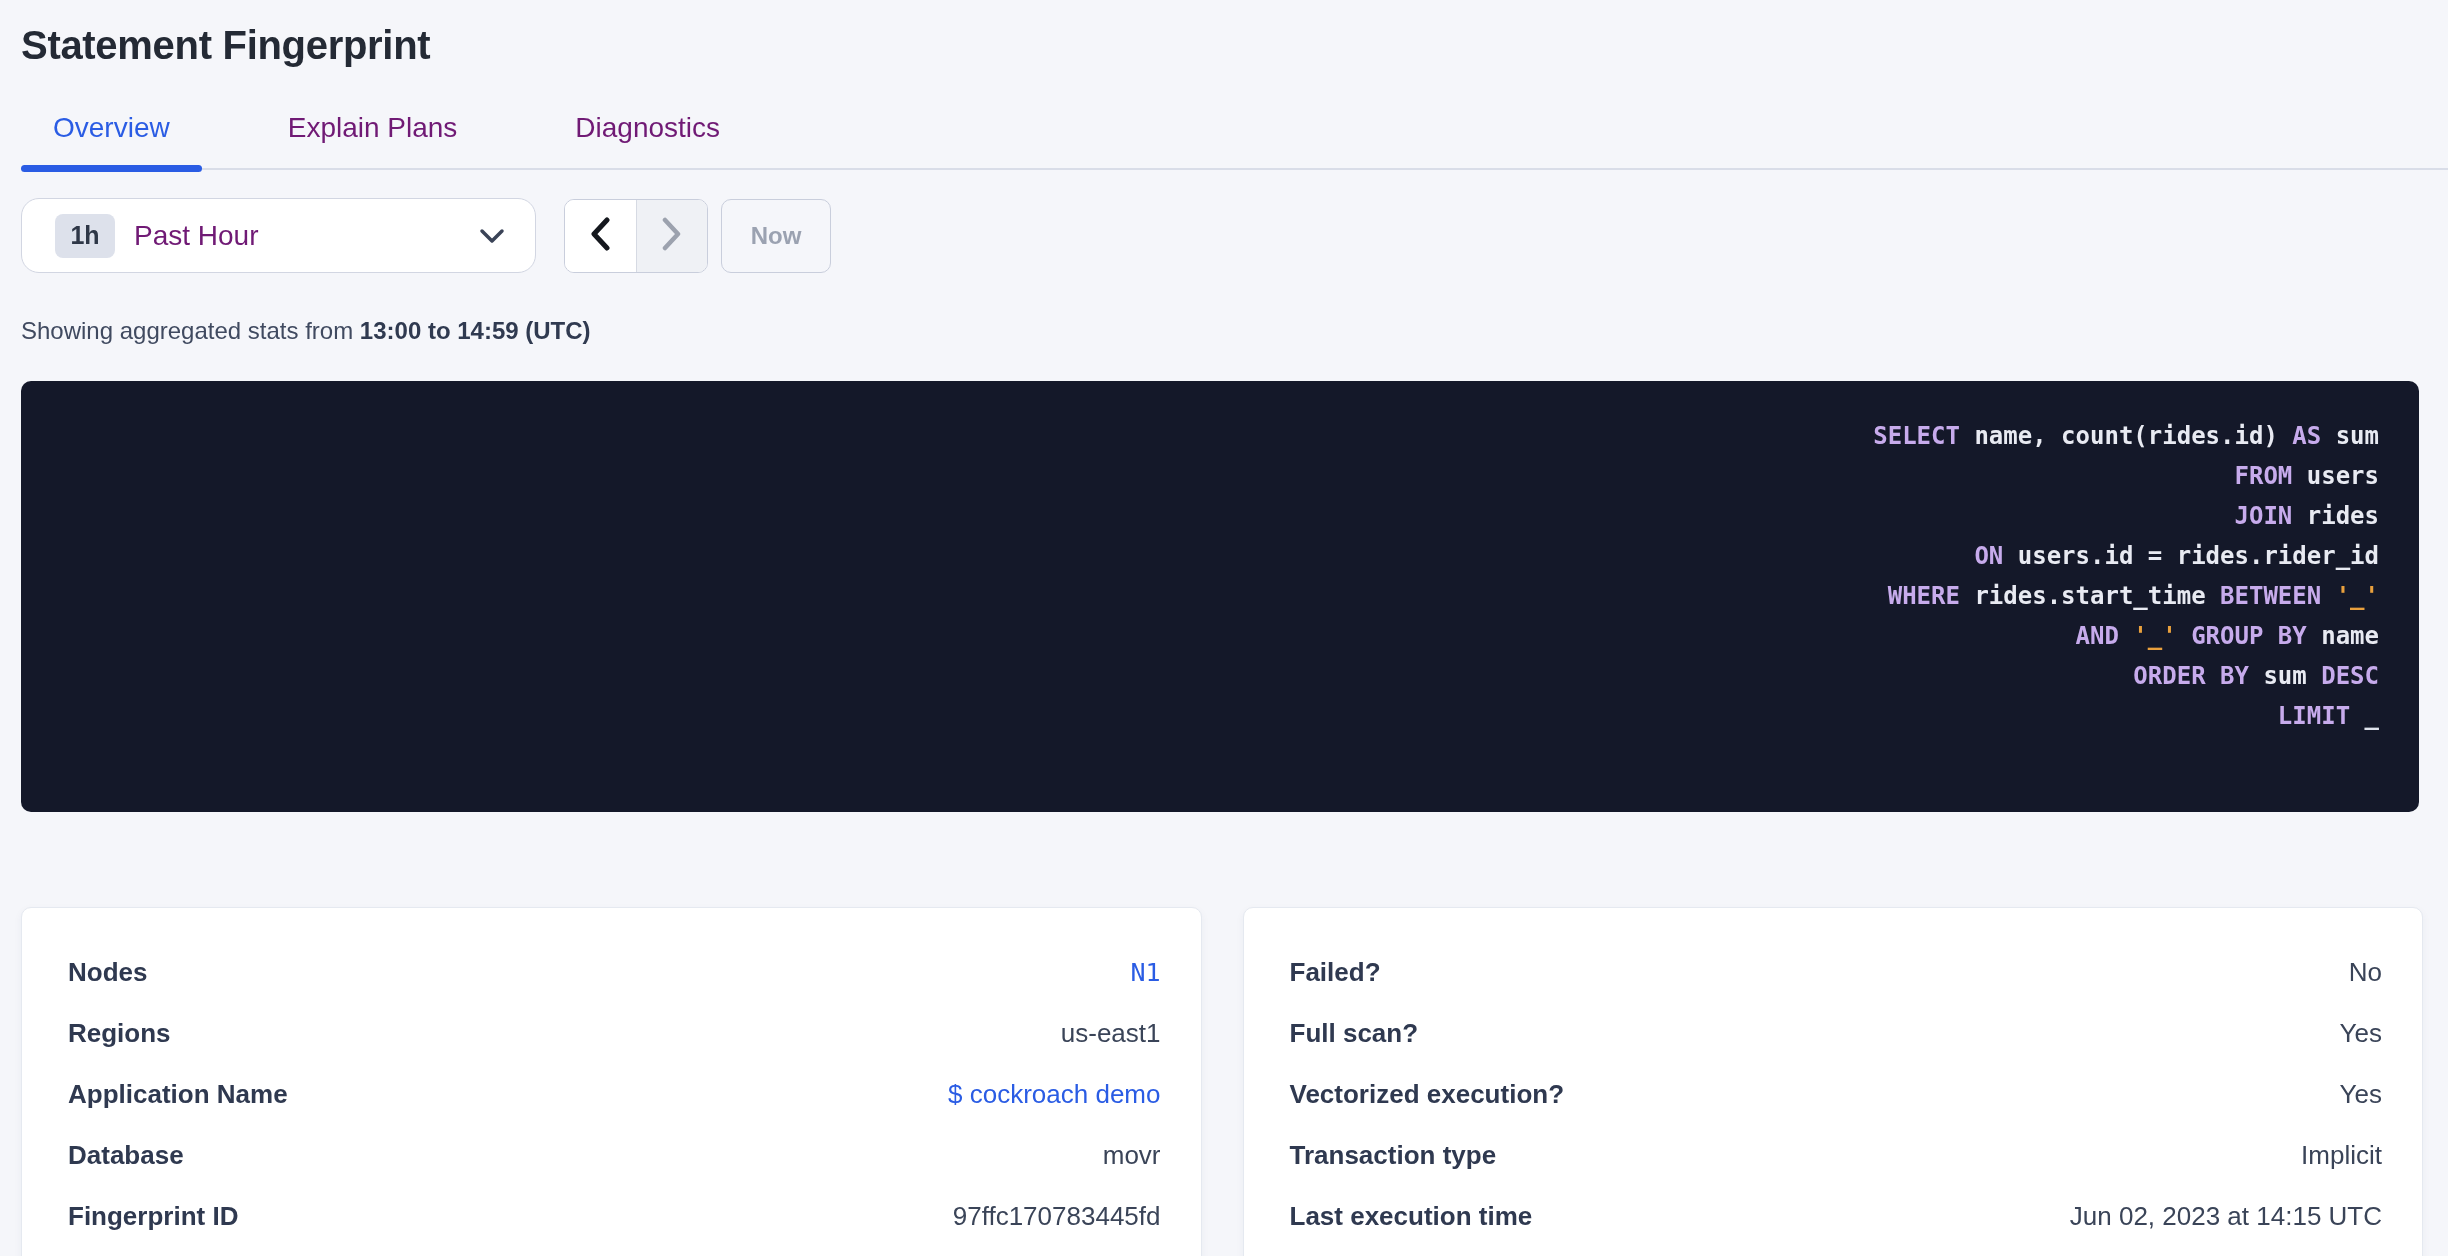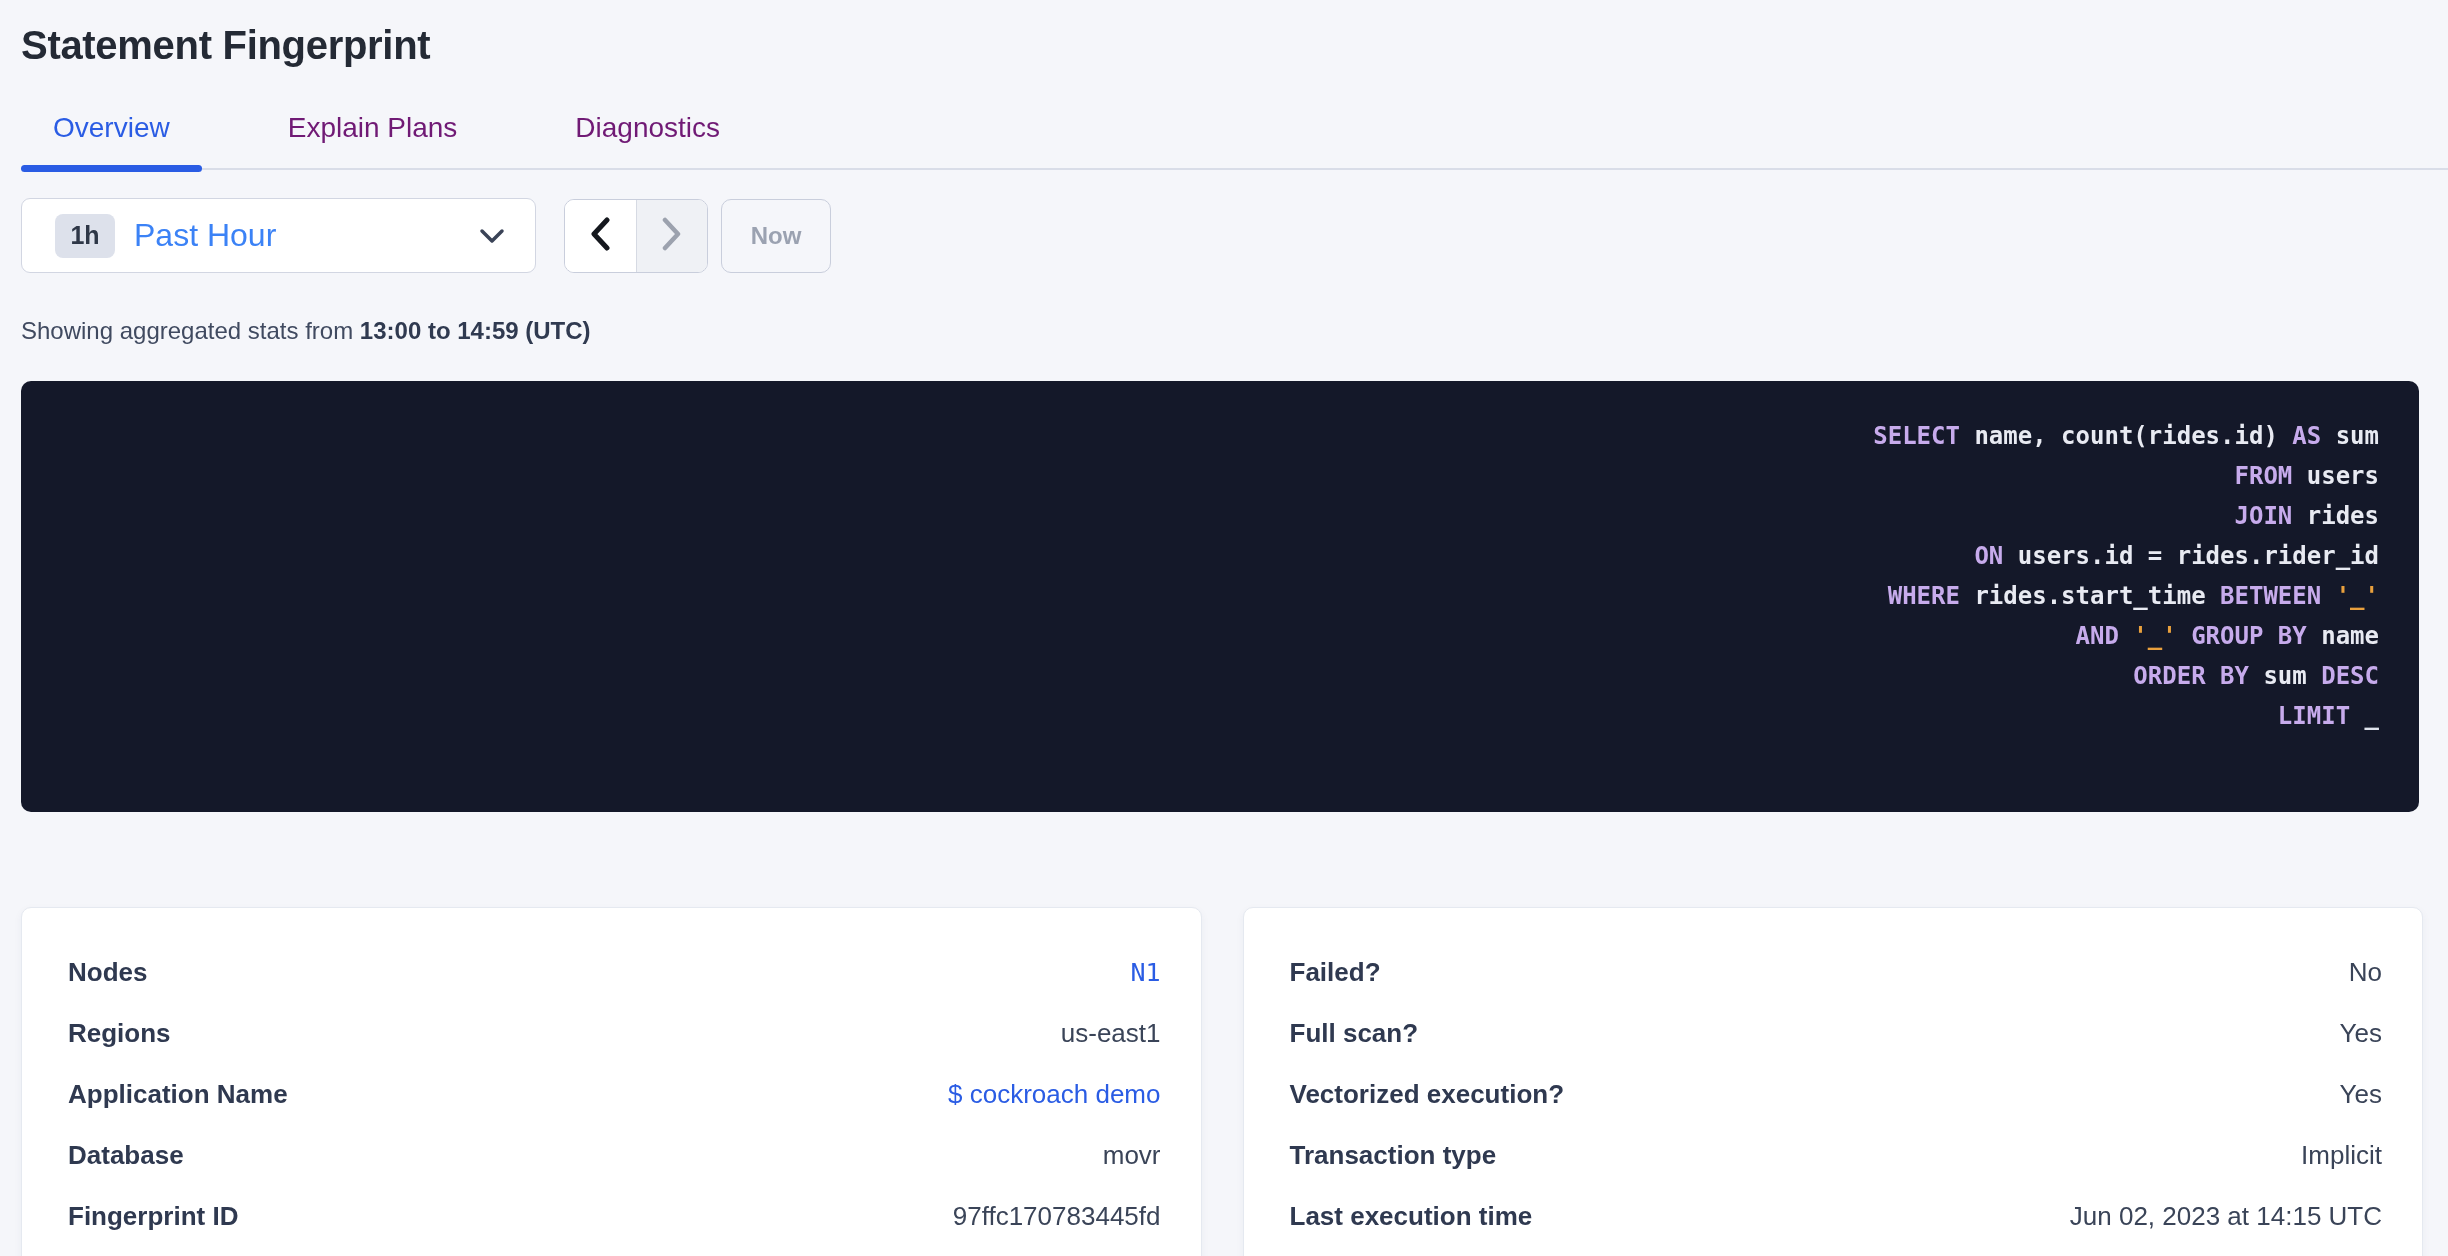--- a/index.html
+++ b/index.html
@@ -37,31 +37,31 @@
     position: absolute; left: 0; right: 0; bottom: -4px;
     height: 7px; border-radius: 4px;
     background: #2a5ce4;
   }
   
   .controls { display: flex; align-items: center; margin-top: 28px; }
   .time-select {
     display: flex; align-items: center;
     width: 515px; height: 75px;
     background: #ffffff;
-    border: 1.5px solid #d2d6e2; border-radius: 9px;
+    border: 1.5px solid #d2d6e2; border-radius: 18px;
     padding: 0 30px 0 33px;
     cursor: pointer;
   }
   .range-badge {
     display: inline-flex; align-items: center; justify-content: center;
     min-width: 60px; height: 44px; padding: 0 12px;
     background: #dde1eb; border-radius: 8px;
     font-size: 25px; font-weight: 700; color: #2e3747;
   }
-  .range-label { margin-left: 19px; font-size: 32px; font-weight: 500; color: #3b82f6; }
+  .range-label { margin-left: 19px; font-size: 28px; font-weight: 500; color: #701a75; }
   .select-caret { margin-left: auto; display: flex; }
   .arrow-group {
     display: flex; margin-left: 28px;
     height: 74px; width: 144px;
     border: 1.5px solid #c9cedc; border-radius: 10px;
     overflow: hidden; background: #ffffff;
   }
   .arrow-btn {
     flex: 1; display: flex; align-items: center; justify-content: center;
     border: none; background: #ffffff; cursor: pointer; padding: 0;

